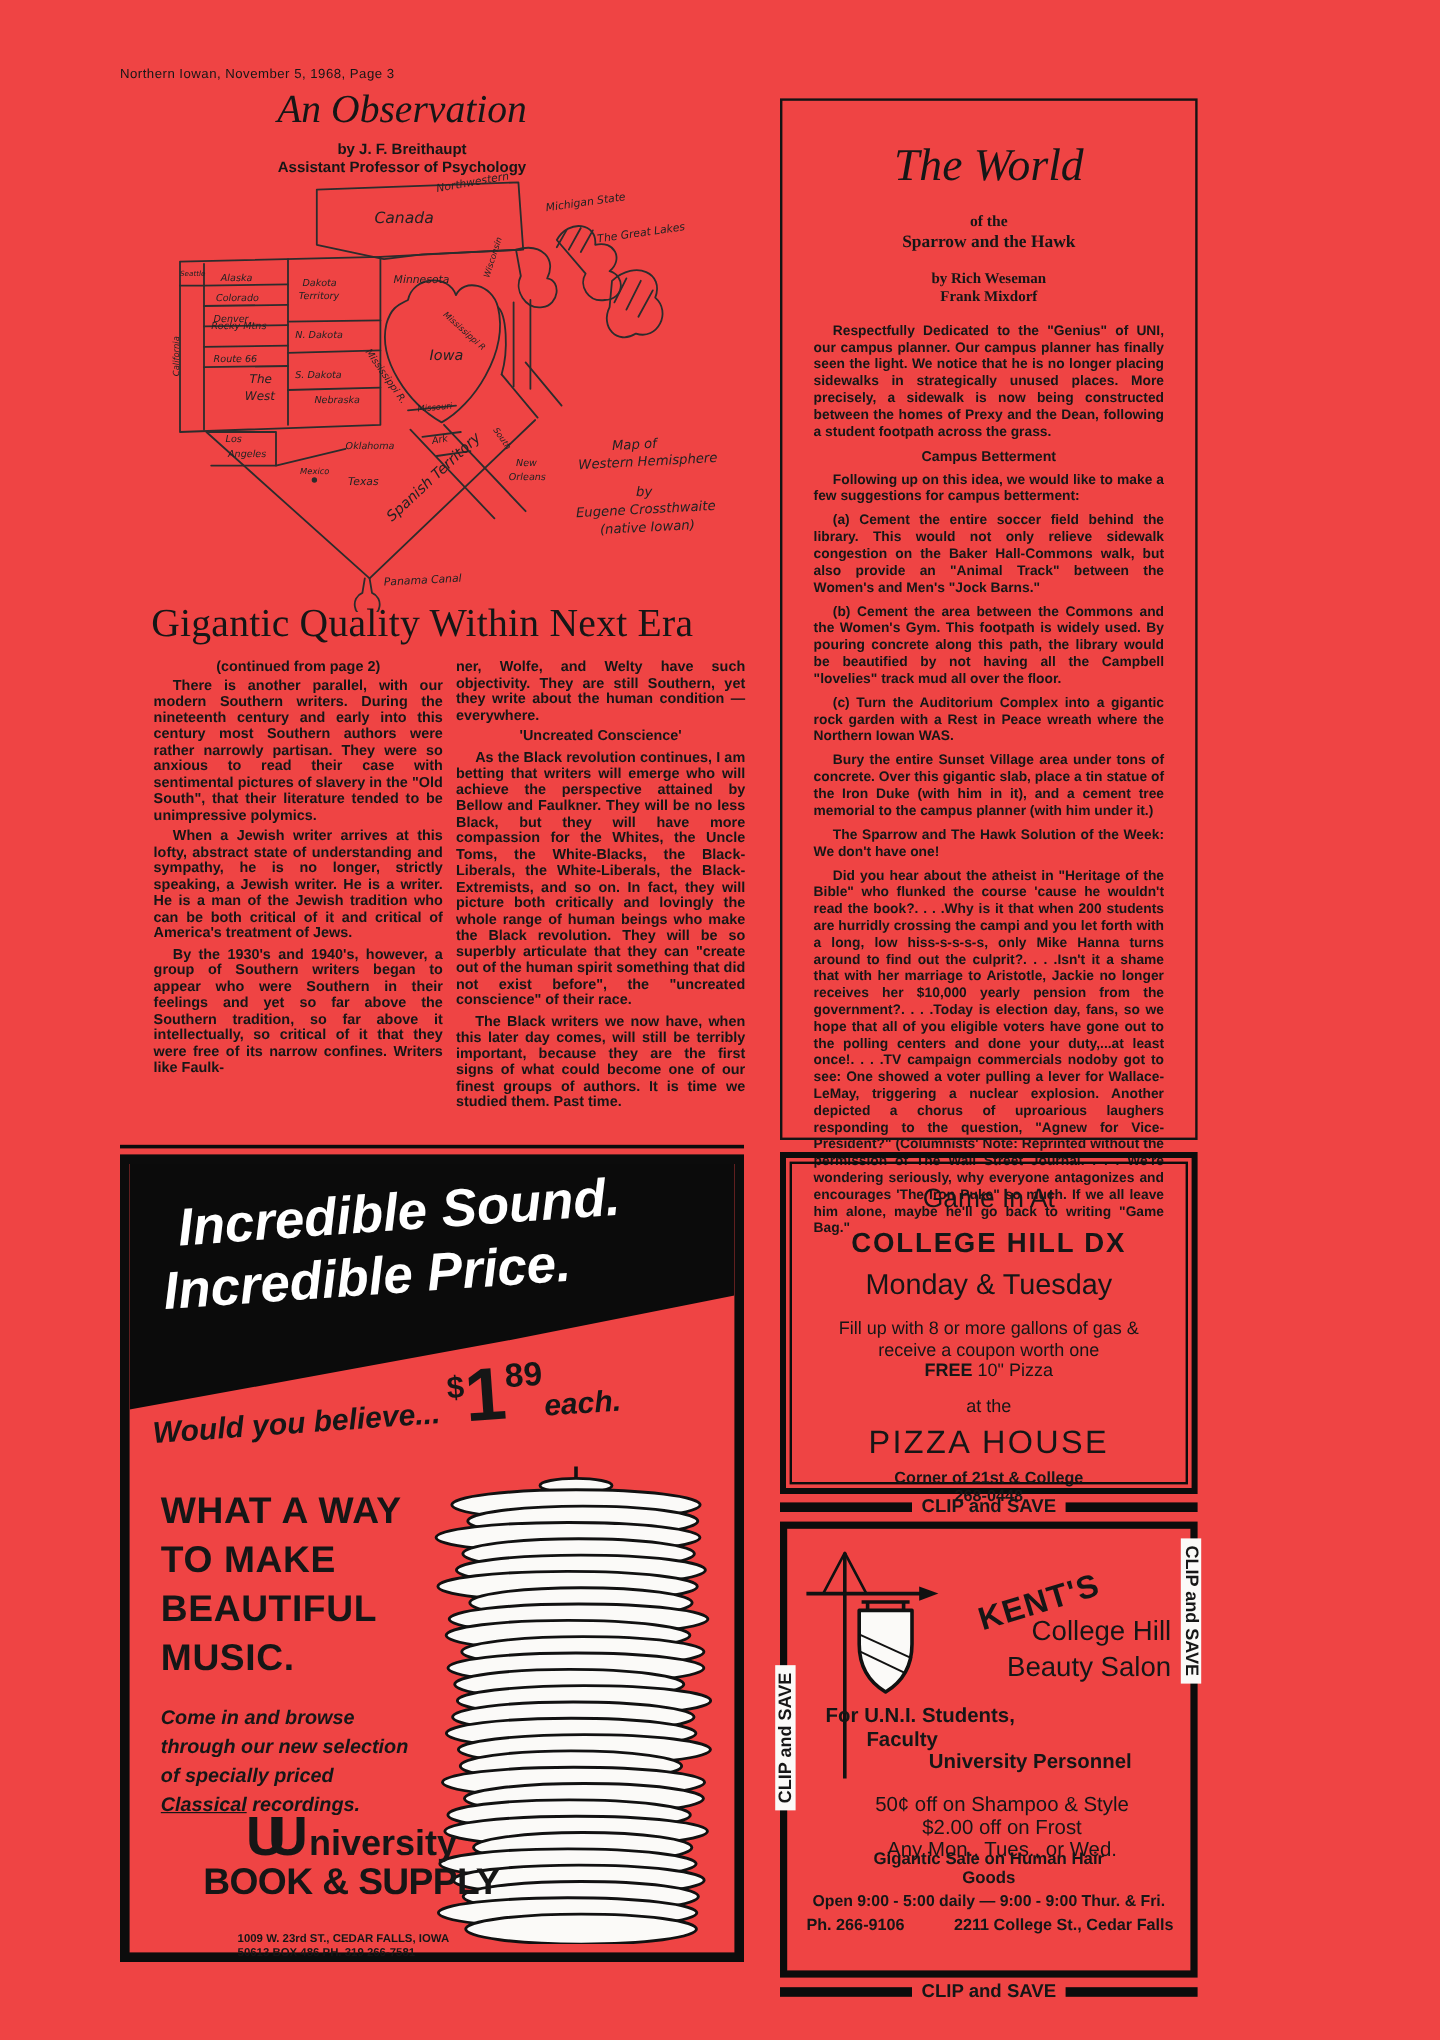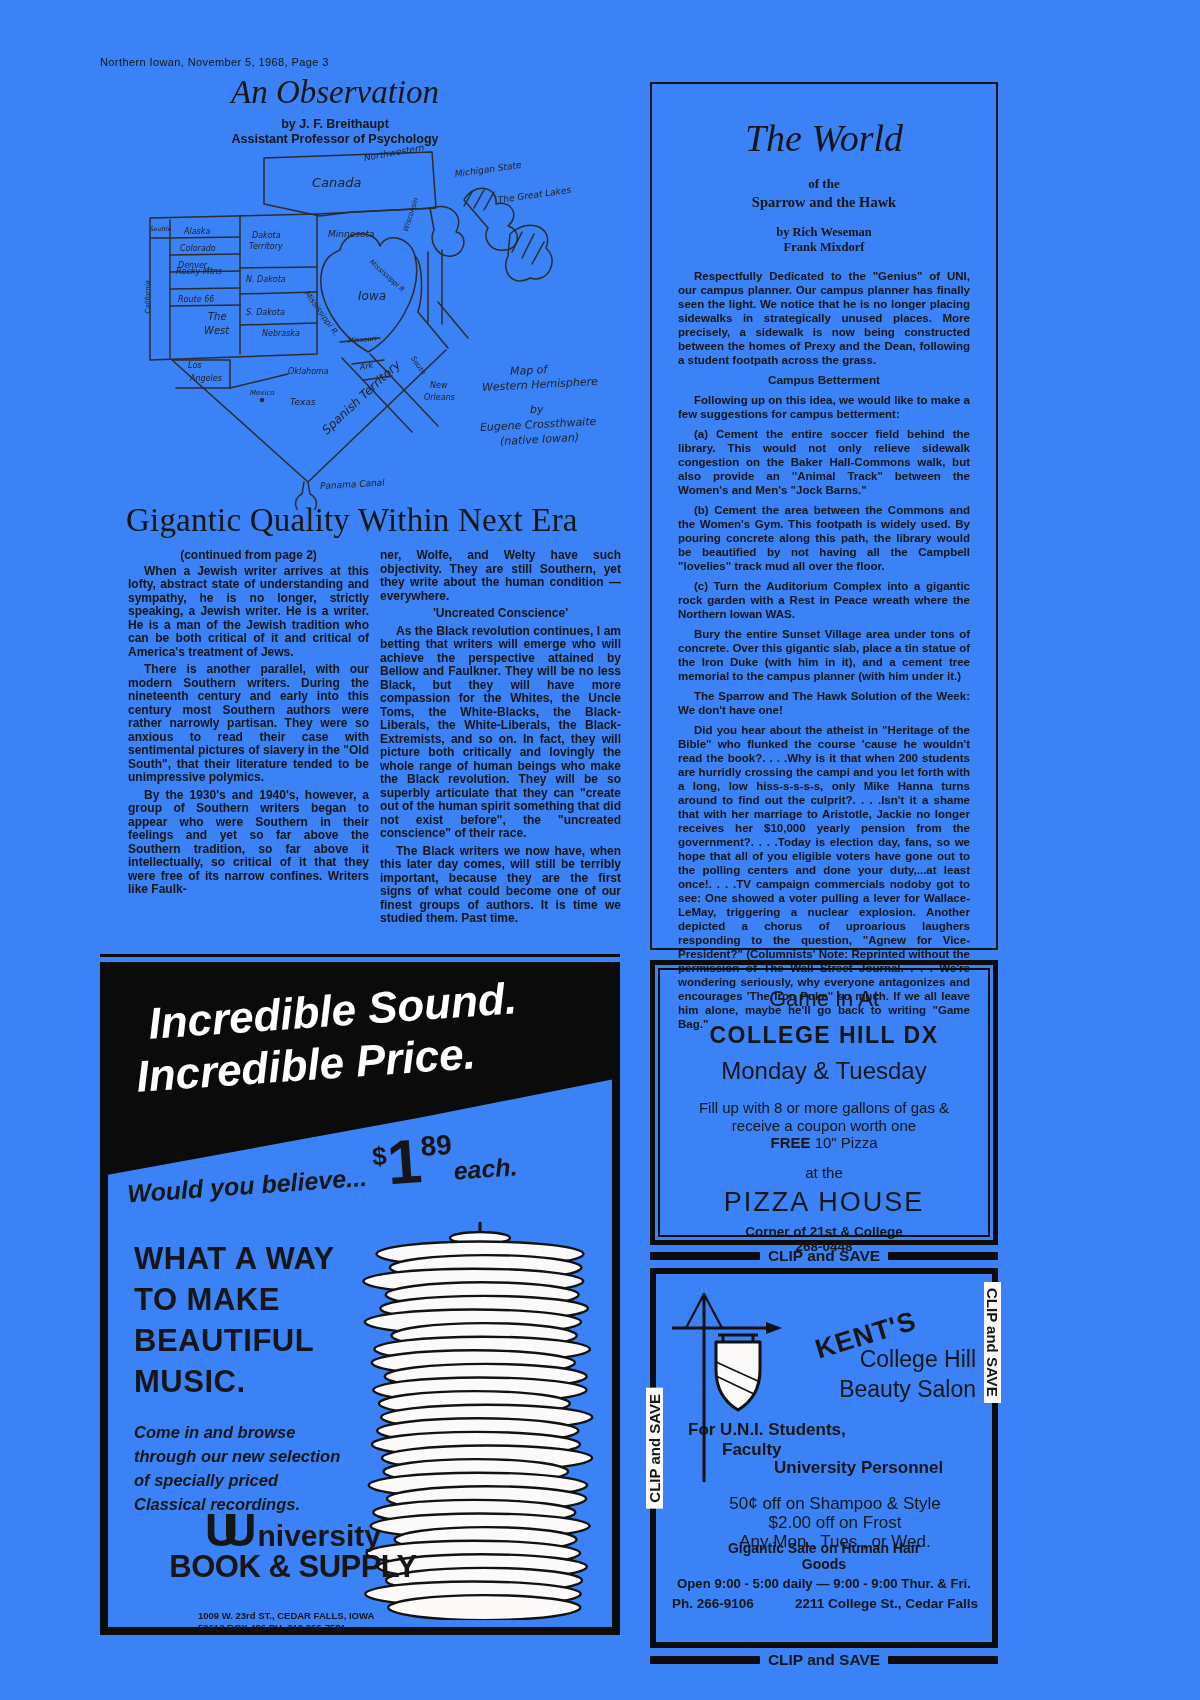--- a/index.html
+++ b/index.html
@@ -1,16 +1,16 @@
 <!DOCTYPE html>
 <html><head>
 <meta charset="utf-8">
 <style>
   html,body{margin:0;padding:0;background:#e8e6e2;}
-  .page{position:relative;width:1200px;height:1700px;background:#3b82f6;color:#161616;
+  .page{position:relative;width:1200px;height:1700px;background:#ef4444;color:#161616;
         font-family:"Liberation Sans",sans-serif;overflow:hidden;margin:0 auto;}
   .abs{position:absolute;}
 
   
   .tiny-header{left:100px;top:56px;font-size:11px;letter-spacing:.4px;}
   .obs-title{left:85px;top:74px;width:500px;text-align:center;
              font-family:"Liberation Serif",serif;font-style:italic;font-size:33px;}
   .obs-by{left:85px;top:117px;width:500px;text-align:center;font-weight:700;font-size:12.5px;line-height:15px;}
 
   
@@ -53,21 +53,21 @@
           font-size:44px;transform:rotate(-4deg);white-space:nowrap;}
   .rec-believe{position:absolute;left:18px;top:168px;transform:rotate(-4deg);font-style:italic;
                font-weight:800;font-size:25px;white-space:nowrap;}
   .pr-d{font-size:26px;vertical-align:20px;font-style:normal;}
   .pr-one{font-size:62px;font-weight:800;font-style:normal;line-height:0;}
   .pr-c{font-size:28px;vertical-align:26px;font-style:normal;}
   .pr-each{font-size:25px;}
   .rec-what{position:absolute;left:26px;top:268px;font-weight:700;font-size:31px;line-height:41px;letter-spacing:.5px;}
   .rec-stack{position:absolute;right:12px;top:248px;width:240px;height:402px;}
   .rec-browse{position:absolute;left:26px;top:450px;font-style:italic;font-weight:700;font-size:16.5px;line-height:24px;}
-  .rec-browse .ul{}
+  .rec-browse .ul{text-decoration:underline;}
   .rec-logo{position:absolute;left:55px;top:545px;width:260px;text-align:center;}
   .logo1{font-weight:800;font-size:30px;line-height:30px;}
   .logo-uu{font-size:46px;letter-spacing:-15px;padding-right:16px;}
   .logo2{font-weight:800;font-size:31px;line-height:32px;letter-spacing:-.5px;}
   .rec-addr{position:absolute;left:90px;top:640px;font-size:9.5px;font-weight:700;line-height:12px;text-align:left;}
 
   
   .dx-outer{left:650px;top:960px;width:348px;height:285px;border:5px solid #0c0c0c;box-sizing:border-box;}
   .dx-inner{position:absolute;inset:3px;border:2px solid #0c0c0c;text-align:center;padding-top:16px;box-sizing:border-box;}
   .dx-stop{font-size:22px;margin-bottom:10px;}
@@ -207,22 +207,22 @@
         <span class="maplabel" style="left: 418px; top: 262px; font-size: 11px;">by</span>
         <span class="maplabel" style="left: 368px; top: 280px; font-size: 11px; transform: rotate(-3deg);">Eugene Crossthwaite</span>
         <span class="maplabel" style="left: 388px; top: 294px; font-size: 11px; transform: rotate(-3deg);">(native Iowan)</span>
       </div>
   </div>
 
   <div class="abs predicts-head">Gigantic Quality Within Next Era</div>
   <div class="abs pcol c1">
     <div class="continued">(continued from page 2)</div>
     <div>
+        <p>There is another parallel, with our modern Southern writers. During the nineteenth century and early into this century most Southern authors were rather narrowly partisan. They were so anxious to read their case with sentimental pictures of slavery in the "Old South", that their literature tended to be unimpressive polymics.</p>
         <p>When a Jewish writer arrives at this lofty, abstract state of understanding and sympathy, he is no longer, strictly speaking, a Jewish writer. He is a writer. He is a man of the Jewish tradition who can be both critical of it and critical of America's treatment of Jews.</p>
-        <p>There is another parallel, with our modern Southern writers. During the nineteenth century and early into this century most Southern authors were rather narrowly partisan. They were so anxious to read their case with sentimental pictures of slavery in the "Old South", that their literature tended to be unimpressive polymics.</p>
         <p>By the 1930's and 1940's, however, a group of Southern writers began to appear who were Southern in their feelings and yet so far above the Southern tradition, so far above it intellectually, so critical of it that they were free of its narrow confines. Writers like Faulk-</p>
       </div>
   </div>
   <div class="abs pcol c2">
     <p class="lead">ner, Wolfe, and Welty have such objectivity. They are still Southern, yet they write about the human condition — everywhere.</p>
     <div class="psub">'Uncreated Conscience'</div>
     <div>
         <p>As the Black revolution continues, I am betting that writers will emerge who will achieve the perspective attained by Bellow and Faulkner. They will be no less Black, but they will have more compassion for the Whites, the Uncle Toms, the White-Blacks, the Black-Liberals, the White-Liberals, the Black-Extremists, and so on. In fact, they will picture both critically and lovingly the whole range of human beings who make the Black revolution. They will be so superbly articulate that they can "create out of the human spirit something that did not exist before", the "uncreated conscience" of their race.</p>
         <p>The Black writers we now have, when this later day comes, will still be terribly important, because they are the first signs of what could become one of our finest groups of authors. It is time we studied them. Past time.</p>
       </div>

